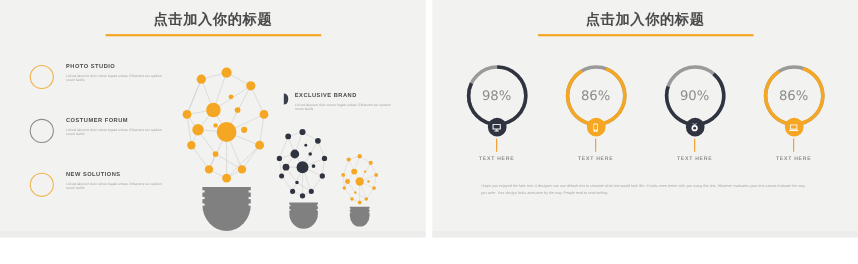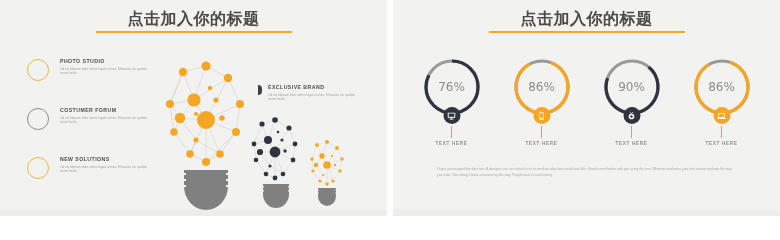--- a/index.html
+++ b/index.html
@@ -22,21 +22,21 @@
   }
   .slide-bottom-band{
     position:absolute;left:0;right:0;bottom:0;height:6px;
     background:#ededeb;
   }
 
   
   .slide-title{
     position:absolute;top:9px;left:0;right:0;
     text-align:center;
-    font-size:16px;
+    font-size:13px;
     letter-spacing:.5px;
     color:#4a4a4a;
     font-family:"DejaVu Sans","Liberation Sans",sans-serif;
     font-weight:700;
   }
   .title-rule{
     position:absolute;top:31px;left:50%;transform:translateX(-50%);
     width:196px;height:2px;background:#f5a623;
   }
 
@@ -295,21 +295,21 @@
     <div class="title-rule"></div>
 
     <div class="donuts">
 
       <div class="donut-col">
         <div class="donut-wrap">
           <svg width="62" height="62" viewBox="0 0 62 62">
             <circle cx="31" cy="31" r="26" fill="none" stroke="#9a9a9a" stroke-width="3.2"></circle>
             <circle cx="31" cy="31" r="26" fill="none" stroke="#2f3440" stroke-width="3.2" stroke-dasharray="134 29.4" stroke-linecap="butt" transform="rotate(-90 31 31)"></circle>
           </svg>
-          <div class="donut-val">76%</div>
+          <div class="donut-val">98%</div>
           <div class="donut-badge">
             <svg width="10" height="10" viewBox="0 0 12 12">
               <rect x="1.5" y="2" width="9" height="6" rx="0.6" fill="#ffffff"></rect>
               <rect x="2.6" y="3" width="6.8" height="4" fill="#2f3440"></rect>
               <rect x="5" y="8" width="2" height="1.4" fill="#ffffff"></rect>
               <rect x="3.5" y="9.2" width="5" height="1" rx="0.4" fill="#ffffff"></rect>
             </svg>
           </div>
         </div>
         <div class="donut-stem"></div>

